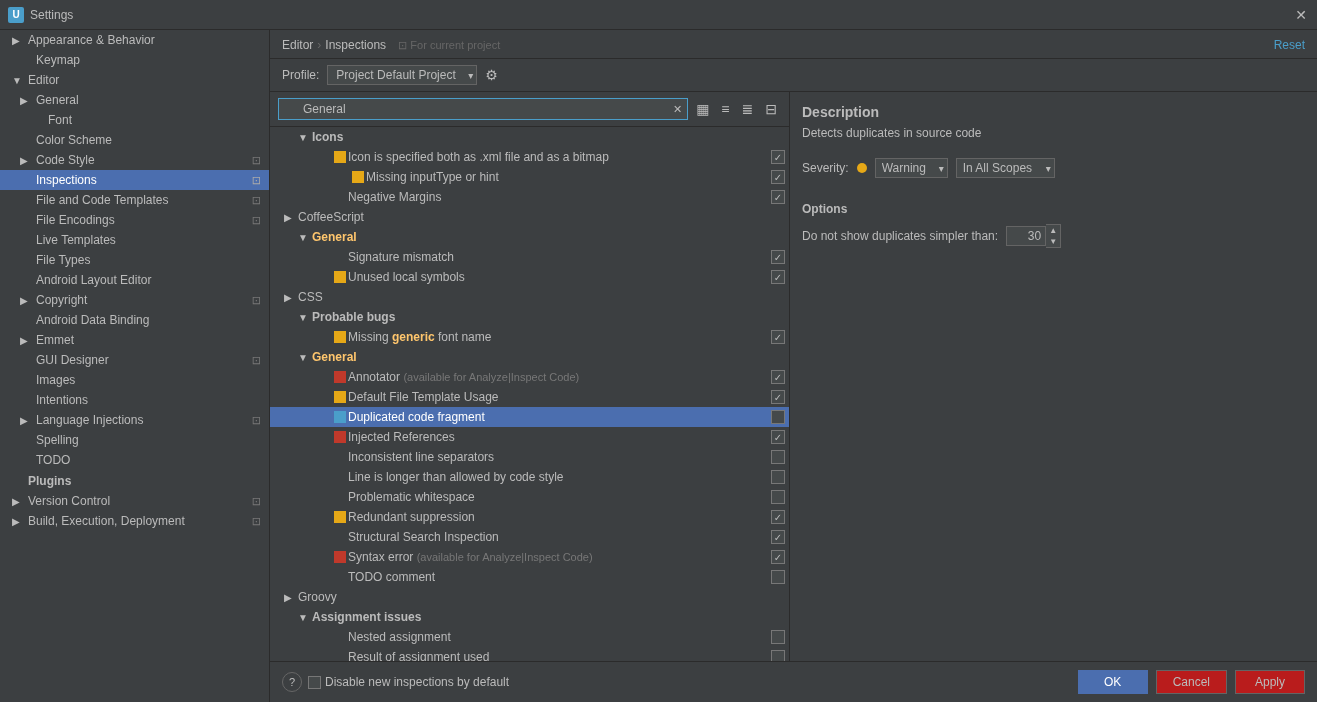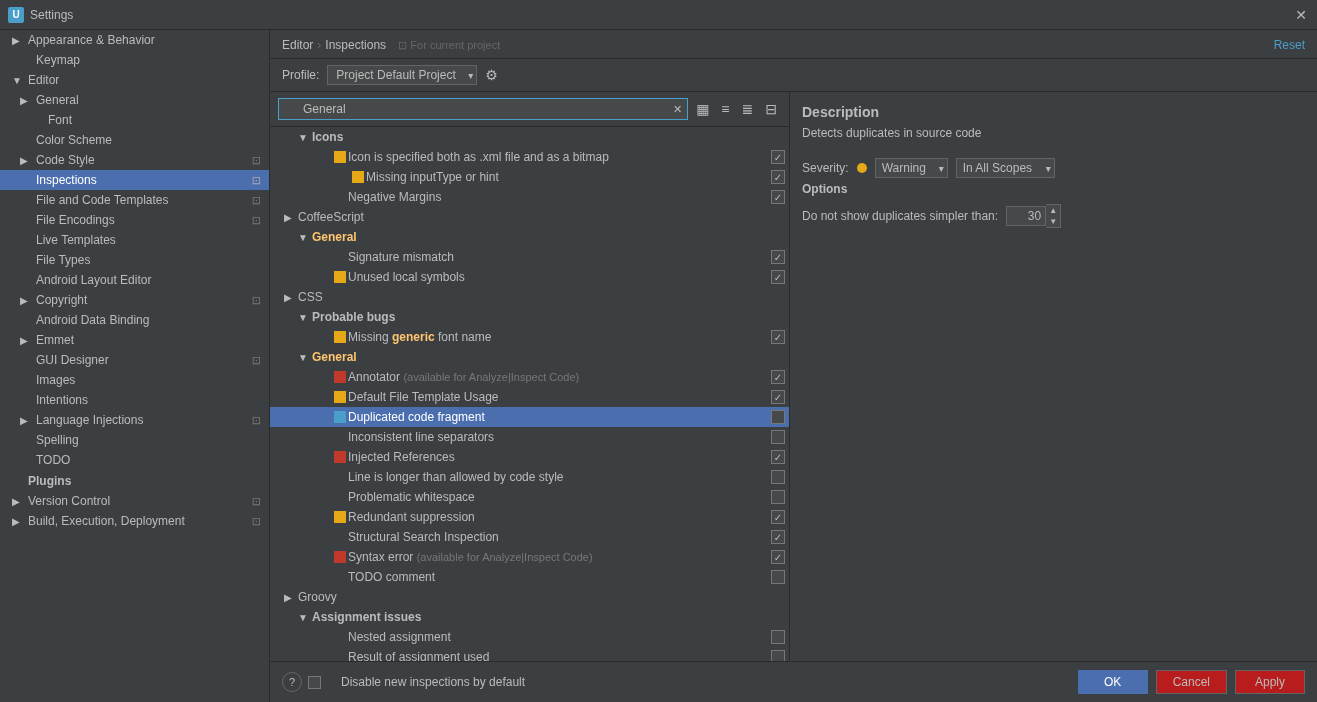--- a/index.html
+++ b/index.html
@@ -282,21 +282,21 @@
     .detail-desc {
       color: #bbbbbb;
       font-size: 12px;
       margin-bottom: 16px;
       line-height: 1.5;
     }
     .severity-row {
       display: flex;
       align-items: center;
       gap: 8px;
-      margin-bottom: 4px;
+      margin-bottom: 24px;
     }
     .severity-label { color: #bbbbbb; font-size: 12px; }
     .severity-select {
       background: #45494a;
       border: 1px solid #646464;
       color: #bbbbbb;
       padding: 2px 20px 2px 6px;
       font-size: 12px;
       appearance: none;
       -webkit-appearance: none;
@@ -377,21 +377,21 @@
       align-items: center;
       gap: 6px;
     }
     .footer-right {
       display: flex;
       gap: 8px;
     }
     .footer-checkbox {
       display: flex;
       align-items: center;
-      gap: 20px;
+      gap: 4px;
     }
     .dialog-btn {
       background: #b91c1c;
       border: 1px solid #646464;
       color: #bbbbbb;
       padding: 4px 16px;
       cursor: pointer;
       font-size: 12px;
       min-width: 70px;
     }
@@ -686,29 +686,29 @@
             <div class="tree-item selected" style="padding-left:50px;position:relative;">
               <span class="arrow"></span>
               <div class="color-box" style="background:#4a9eca;"></div>
               <span class="item-label">Duplicated code fragment</span>
               <div class="checkbox"></div>
 
             </div>
 
             <div class="tree-item" style="padding-left:50px;">
               <span class="arrow"></span>
+              <div class="color-box" style="background:#c0392b;"></div>
+              <span class="item-label">Injected References</span>
+              <div class="checkbox checked"></div>
+            </div>
+            <div class="tree-item" style="padding-left:50px;">
+              <span class="arrow"></span>
               <div class="color-box" style="background:transparent;"></div>
               <span class="item-label">Inconsistent line separators</span>
               <div class="checkbox"></div>
-            </div>
-            <div class="tree-item" style="padding-left:50px;">
-              <span class="arrow"></span>
-              <div class="color-box" style="background:#c0392b;"></div>
-              <span class="item-label">Injected References</span>
-              <div class="checkbox checked"></div>
             </div>
             <div class="tree-item" style="padding-left:50px;">
               <span class="arrow"></span>
               <div class="color-box" style="background:transparent;"></div>
               <span class="item-label">Line is longer than allowed by code style</span>
               <div class="checkbox"></div>
             </div>
             <div class="tree-item" style="padding-left:50px;">
               <span class="arrow"></span>
               <div class="color-box" style="background:transparent;"></div>

